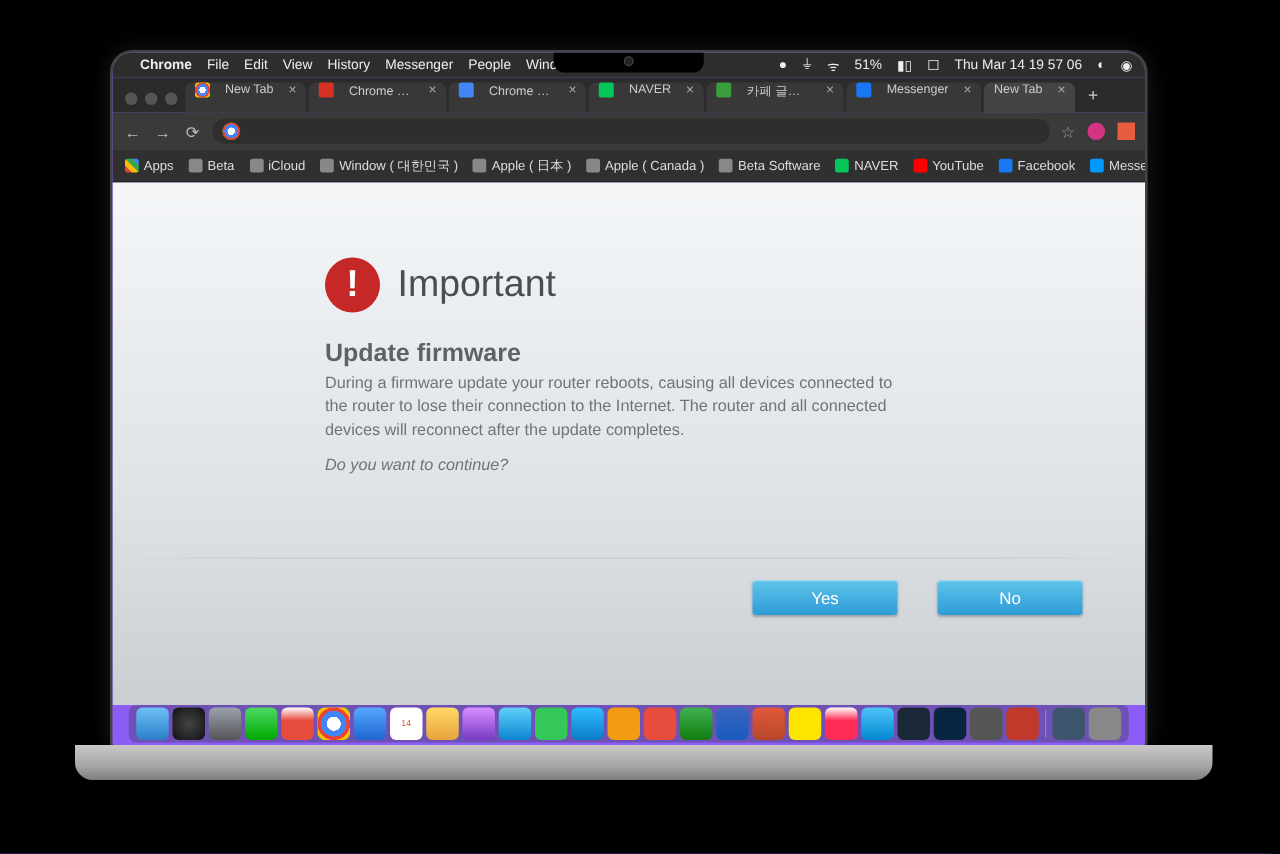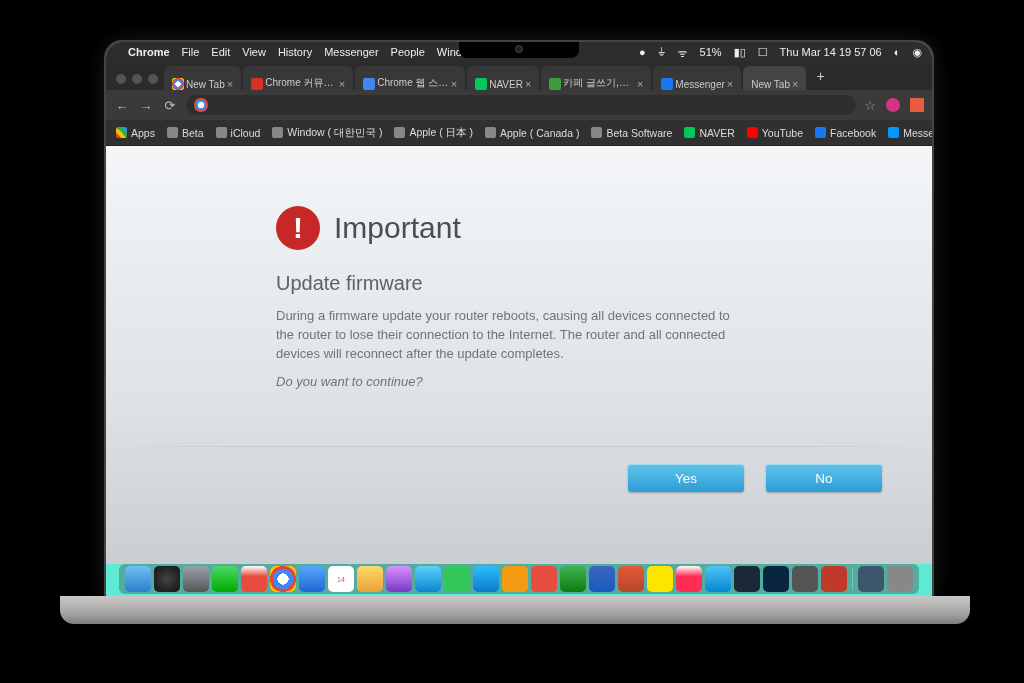--- a/index.html
+++ b/index.html
@@ -8,25 +8,25 @@
   height: 683px;
   background: #000;
   font-family: -apple-system, "Helvetica Neue", Arial, sans-serif;
   overflow: hidden;
   position: relative;
 }
 
 
 .laptop {
   position: absolute;
-  left: 104px;
+  left: 88px;
   top: 40px;
   width: 830px;
   height: 560px;
-  background: #5eead4;
+  background: #8b5cf6;
   border-radius: 18px 18px 6px 6px;
   border: 2px solid #444;
   box-shadow: 0 0 18px rgba(255,255,255,.1);
   overflow: hidden;
 }
 .laptop-base {
   position: absolute;
   left: 60px;
   top: 596px;
   width: 910px;
@@ -51,21 +51,21 @@
 .apple{font-size:13px;}
 .bold{font-weight:600;}
 
 
 .tabstrip{
   height:28px;background:#2b2b2b;display:flex;align-items:flex-end;padding:0 6px;
 }
 .traffic{display:flex;gap:6px;align-items:center;padding:0 6px 6px 4px;}
 .dot{width:10px;height:10px;border-radius:50%;background:#555;}
 .tab{
-  display:flex;align-items:flex-end;gap:2px;height:24px;
+  display:flex;align-items:flex-start;gap:12px;height:24px;
   padding:0 8px;font-size:10px;color:#ccc;background:#383838;
   border-radius:6px 6px 0 0;margin-right:2px;min-width:0;max-width:110px;
 }
 .tab.active{background:#444;}
 .tab-label{white-space:nowrap;overflow:hidden;text-overflow:ellipsis;flex:1;}
 .tab .x{font-size:11px;color:#aaa;}
 .favicon{width:12px;height:12px;border-radius:2px;flex:none;}
 .fv-g{background:radial-gradient(circle,#fff 30%,#4285f4 31% 55%,#ea4335 56% 70%,#fbbc05 71% 85%,#34a853 86%);}
 .fv-m{background:#d93025;}
 .fv-c{background:#4285f4;}
@@ -107,30 +107,30 @@
 .dialog{
   position:absolute;left:170px;top:60px;width:530px;
 }
 .dlg-head{display:flex;align-items:center;gap:14px;margin-bottom:22px;}
 .warn-icon{
   width:44px;height:44px;border-radius:50%;background:#c62828;
   display:flex;align-items:center;justify-content:center;color:#fff;
   font-size:30px;font-weight:700;
 }
 .dlg-title{font-size:30px;color:#4a4e52;font-weight:400;}
-.dlg-sub{font-size:20px;color:#5c6266;font-weight:400;margin-bottom:12px;}
+.dlg-sub{font-size:20px;color:#5c6266;font-weight:700;margin-bottom:2px;}
 .dlg-body{font-size:13px;color:#6e7478;line-height:1.45;margin-bottom:10px;max-width:470px;}
 .dlg-q{font-size:13px;color:#6e7478;font-style:italic;}
 
 .dlg-sep{
   position:absolute;left:0;right:0;top:300px;height:1px;
   background:linear-gradient(90deg,transparent,#c8ccd0 15% 85%,transparent);
 }
 .dlg-btns{
-  position:absolute;right:50px;top:318px;display:flex;gap:22px;
+  position:absolute;right:50px;top:318px;display:flex;gap:32px;
 }
 .btn{
   width:116px;height:28px;border:none;border-radius:3px;
   background:linear-gradient(#5fc4eb,#2e9cd6);color:#fff;
   font-size:13.5px;cursor:pointer;
   box-shadow:inset 0 1px 0 rgba(255,255,255,.4),0 1px 2px rgba(0,0,0,.25);
 }
 
 
 .dock{

